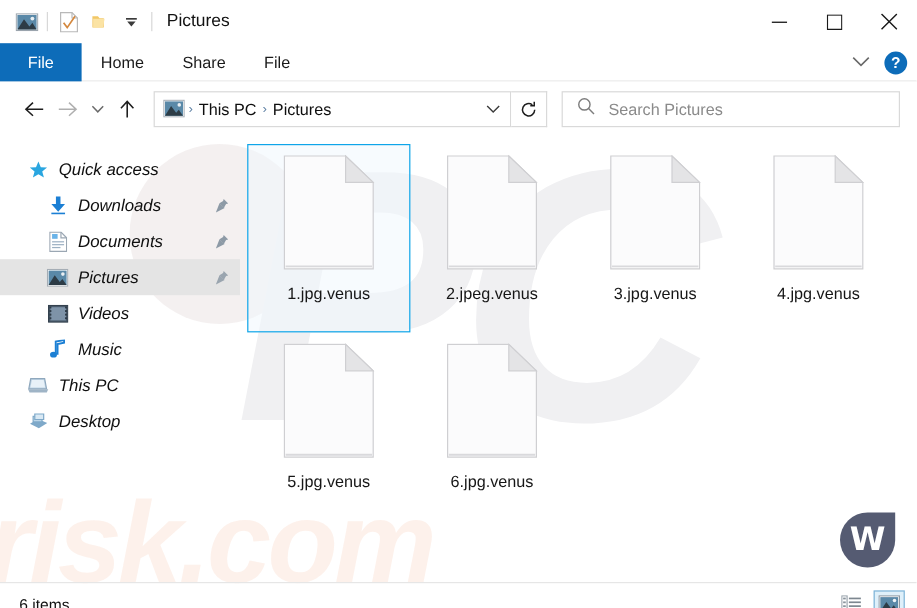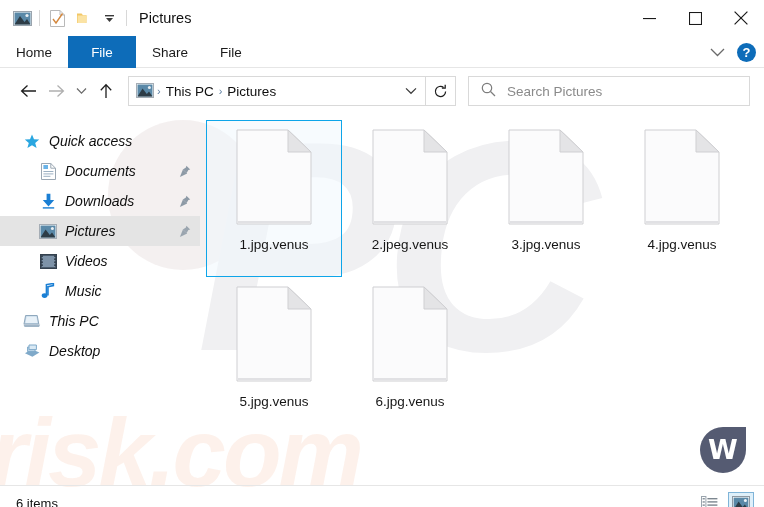--- a/index.html
+++ b/index.html
@@ -458,22 +458,22 @@
       </div>
       <div class="win-btn">
         <svg width="14" height="14" viewBox="0 0 14 14">
           <path d="M0.6 0.6 L13.4 13.4 M13.4 0.6 L0.6 13.4" stroke="#1a1a1a" stroke-width="1.2" fill="none"></path>
         </svg>
       </div>
     </div>
   </div>
 
   <div id="ribbon-bar">
+    <div class="tab file-tab">File</div>
     <div class="tab">Home</div>
-    <div class="tab file-tab">File</div>
     <div class="tab">Share</div>
     <div class="tab">File</div>
 
     <div class="ribbon-right">
       <div>
         <svg width="15" height="9" viewBox="0 0 15 9">
           <path d="M1 1 L7.5 7.5 L14 1" fill="none" stroke="#6a6a6a" stroke-width="1.3"></path>
         </svg>
       </div>
       <div class="help-btn">?</div>
@@ -548,49 +548,49 @@
 
       <div class="nav-item lvl0">
         <span class="nav-ico">
           <svg width="16" height="15" viewBox="0 0 16 15">
             <path d="M8 0.6 L10 5.3 L15.2 5.6 L11.2 8.9 L12.6 14 L8 11.2 L3.4 14 L4.8 8.9 L0.8 5.6 L6 5.3 Z" fill="#2aa6e0"></path>
           </svg>
         </span>
         <span class="nav-label">Quick access</span>
       </div>
 
+
+      <div class="nav-item lvl1">
+        <span class="nav-ico">
+          <svg width="15" height="16" viewBox="0 0 15 16">
+            <path d="M5.6 0.8 H9.4 V7 H13.2 L7.5 13.4 L1.8 7 H5.6 Z" fill="#1b7fd4"></path>
+            <rect x="1.8" y="14.2" width="11.4" height="1.4" fill="#1b7fd4"></rect>
+          </svg>
+        </span>
+        <span class="nav-label">Downloads</span>
+        <span class="nav-pin">
+          <svg width="12" height="13" viewBox="0 0 12 13">
+            <path d="M7.4 0.8 L11.2 4.6 L9.4 5.1 L7.6 8.1 L3.9 4.4 L6.9 2.6 Z" fill="#8d9aa6"></path>
+            <path d="M3.9 4.4 L0.9 12 L8.2 8.4" fill="#8d9aa6"></path>
+          </svg>
+        </span>
+      </div>
 
       <div class="nav-item lvl1">
         <span class="nav-ico">
           <svg width="15" height="17" viewBox="0 0 15 17">
             <path d="M0.5 0.5 H9.8 L14.5 5.2 V16.5 H0.5 Z" fill="#ffffff" stroke="#9ba7b3"></path>
             <path d="M9.8 0.5 V5.2 H14.5" fill="none" stroke="#9ba7b3"></path>
             <rect x="2.4" y="2" width="4.6" height="4" fill="#6ab3e8"></rect>
             <rect x="2.4" y="8" width="10" height="1" fill="#9cb0c2"></rect>
             <rect x="2.4" y="10.4" width="10" height="1" fill="#9cb0c2"></rect>
             <rect x="2.4" y="12.8" width="7" height="1" fill="#9cb0c2"></rect>
           </svg>
         </span>
         <span class="nav-label">Documents</span>
-        <span class="nav-pin">
-          <svg width="12" height="13" viewBox="0 0 12 13">
-            <path d="M7.4 0.8 L11.2 4.6 L9.4 5.1 L7.6 8.1 L3.9 4.4 L6.9 2.6 Z" fill="#8d9aa6"></path>
-            <path d="M3.9 4.4 L0.9 12 L8.2 8.4" fill="#8d9aa6"></path>
-          </svg>
-        </span>
-      </div>
-
-      <div class="nav-item lvl1">
-        <span class="nav-ico">
-          <svg width="15" height="16" viewBox="0 0 15 16">
-            <path d="M5.6 0.8 H9.4 V7 H13.2 L7.5 13.4 L1.8 7 H5.6 Z" fill="#1b7fd4"></path>
-            <rect x="1.8" y="14.2" width="11.4" height="1.4" fill="#1b7fd4"></rect>
-          </svg>
-        </span>
-        <span class="nav-label">Downloads</span>
         <span class="nav-pin">
           <svg width="12" height="13" viewBox="0 0 12 13">
             <path d="M7.4 0.8 L11.2 4.6 L9.4 5.1 L7.6 8.1 L3.9 4.4 L6.9 2.6 Z" fill="#8d9aa6"></path>
             <path d="M3.9 4.4 L0.9 12 L8.2 8.4" fill="#8d9aa6"></path>
           </svg>
         </span>
       </div>
 
       <div class="nav-item lvl1 selected">
         <span class="nav-ico">

